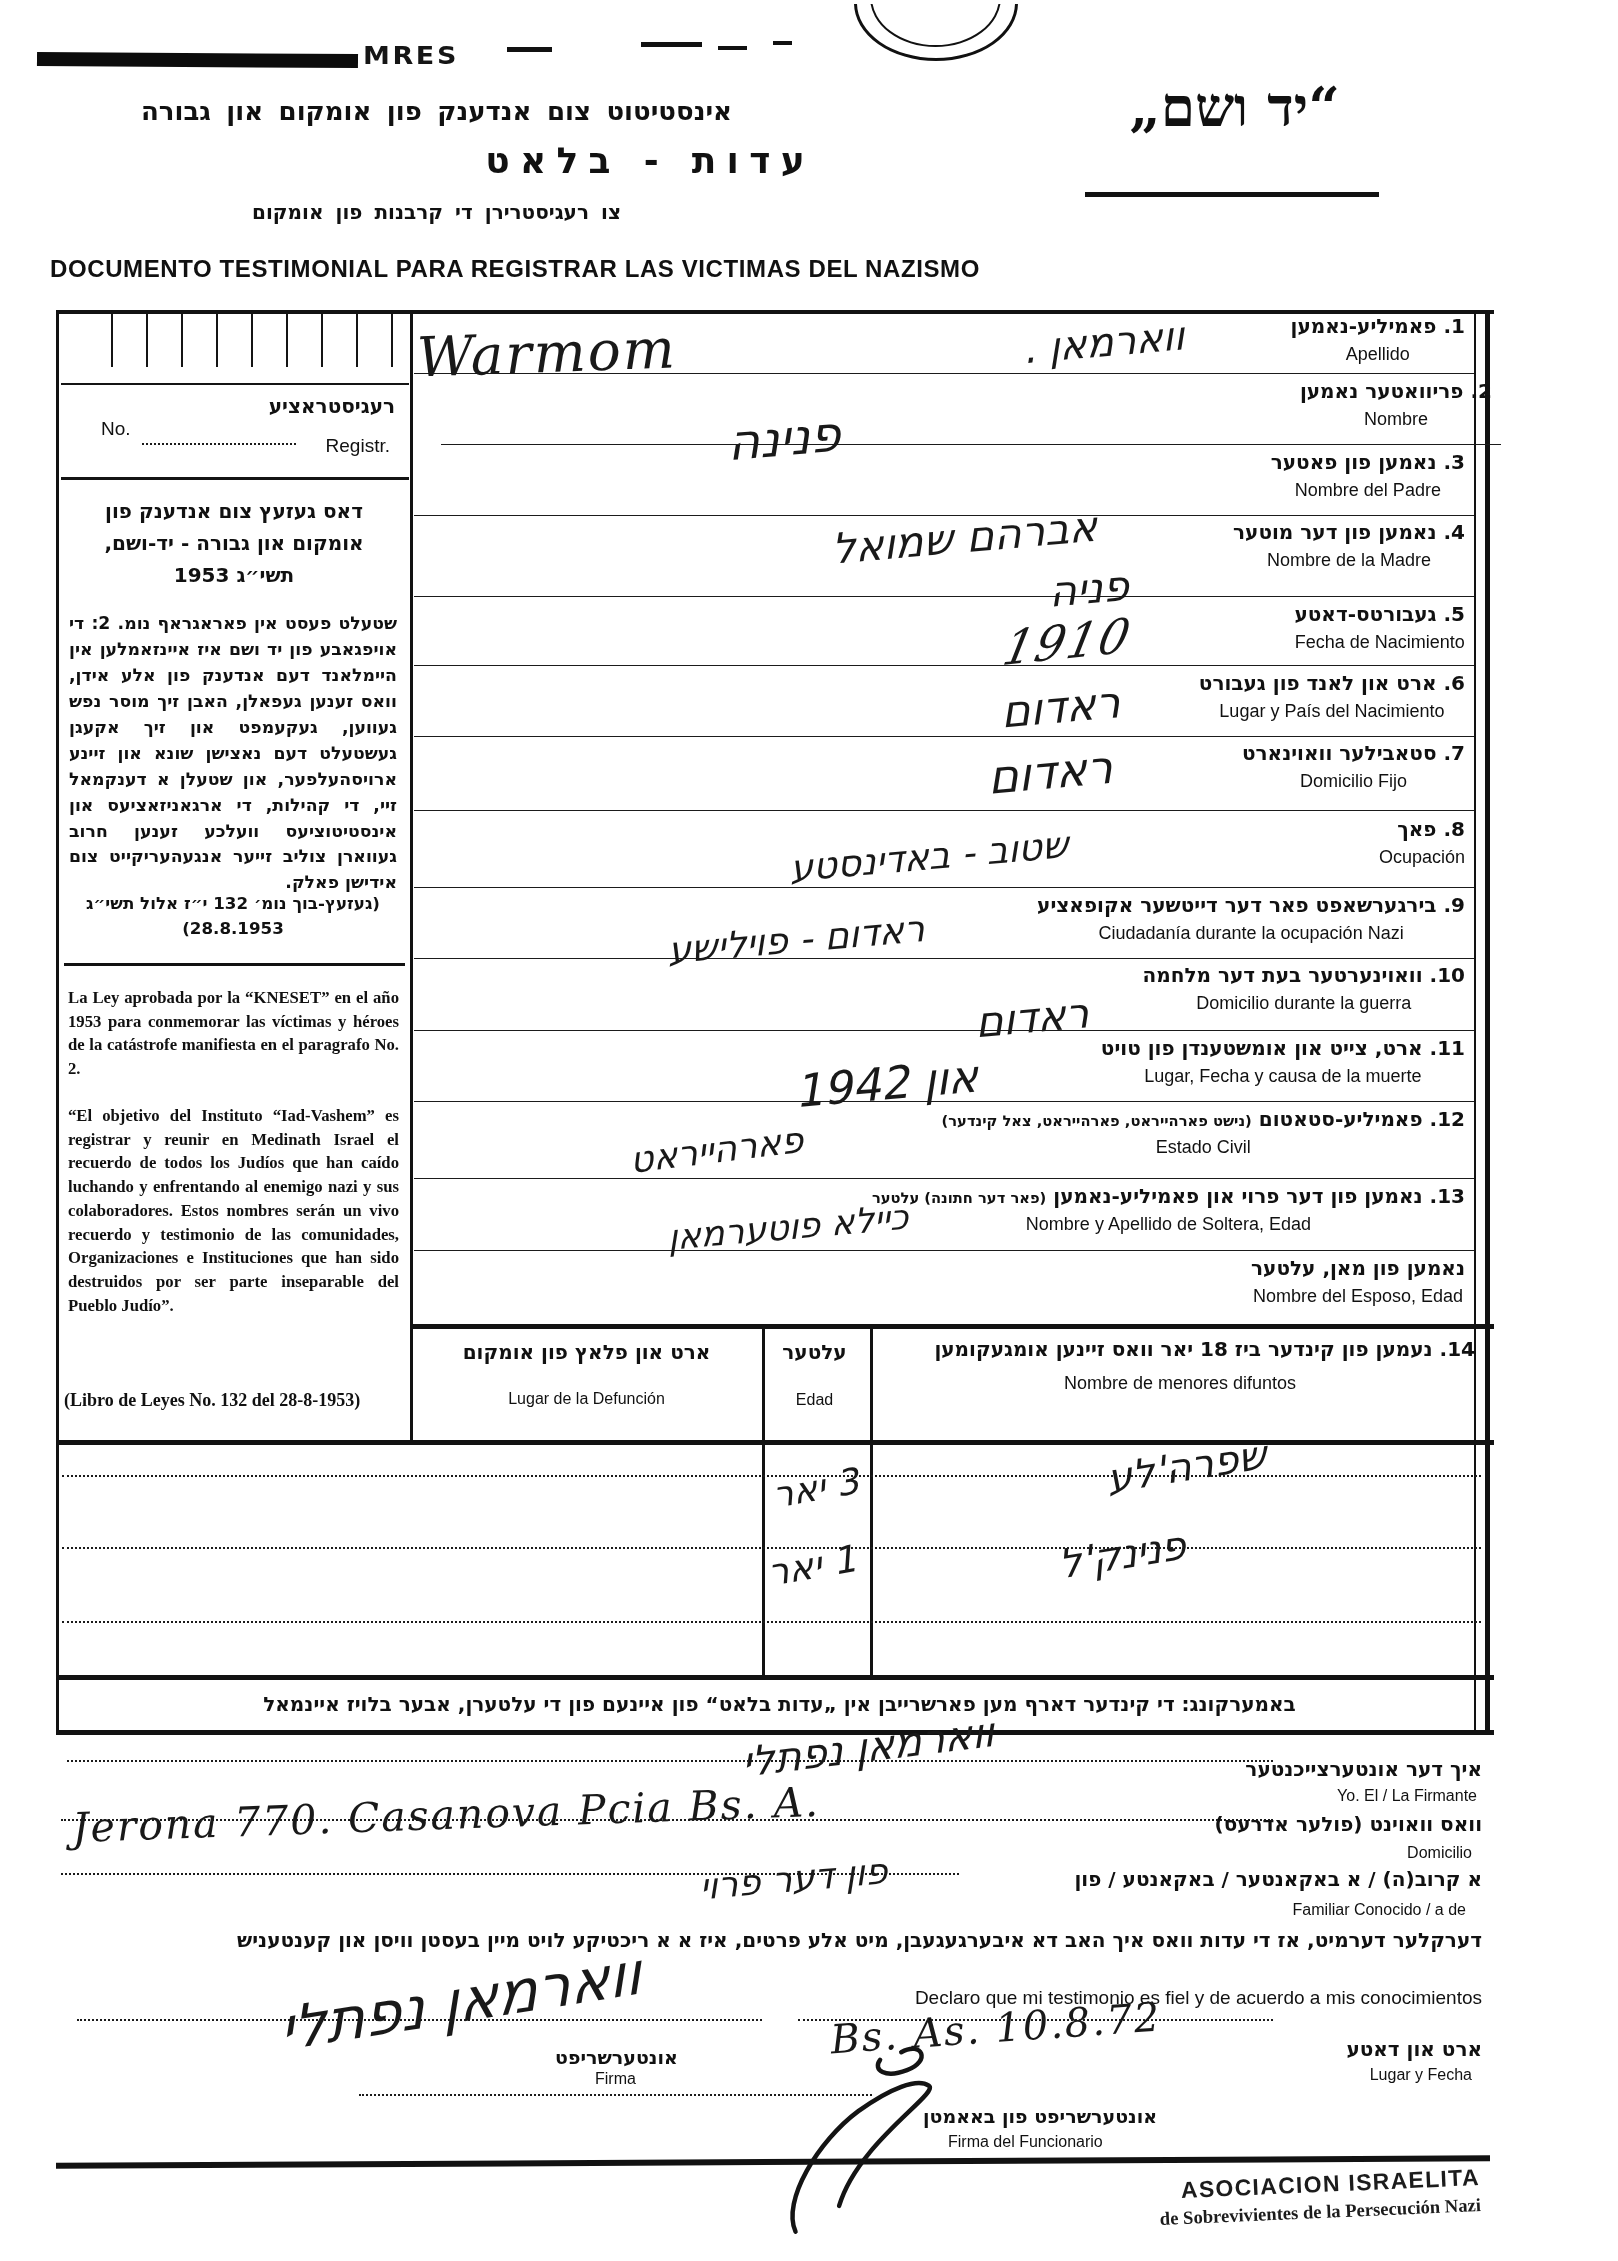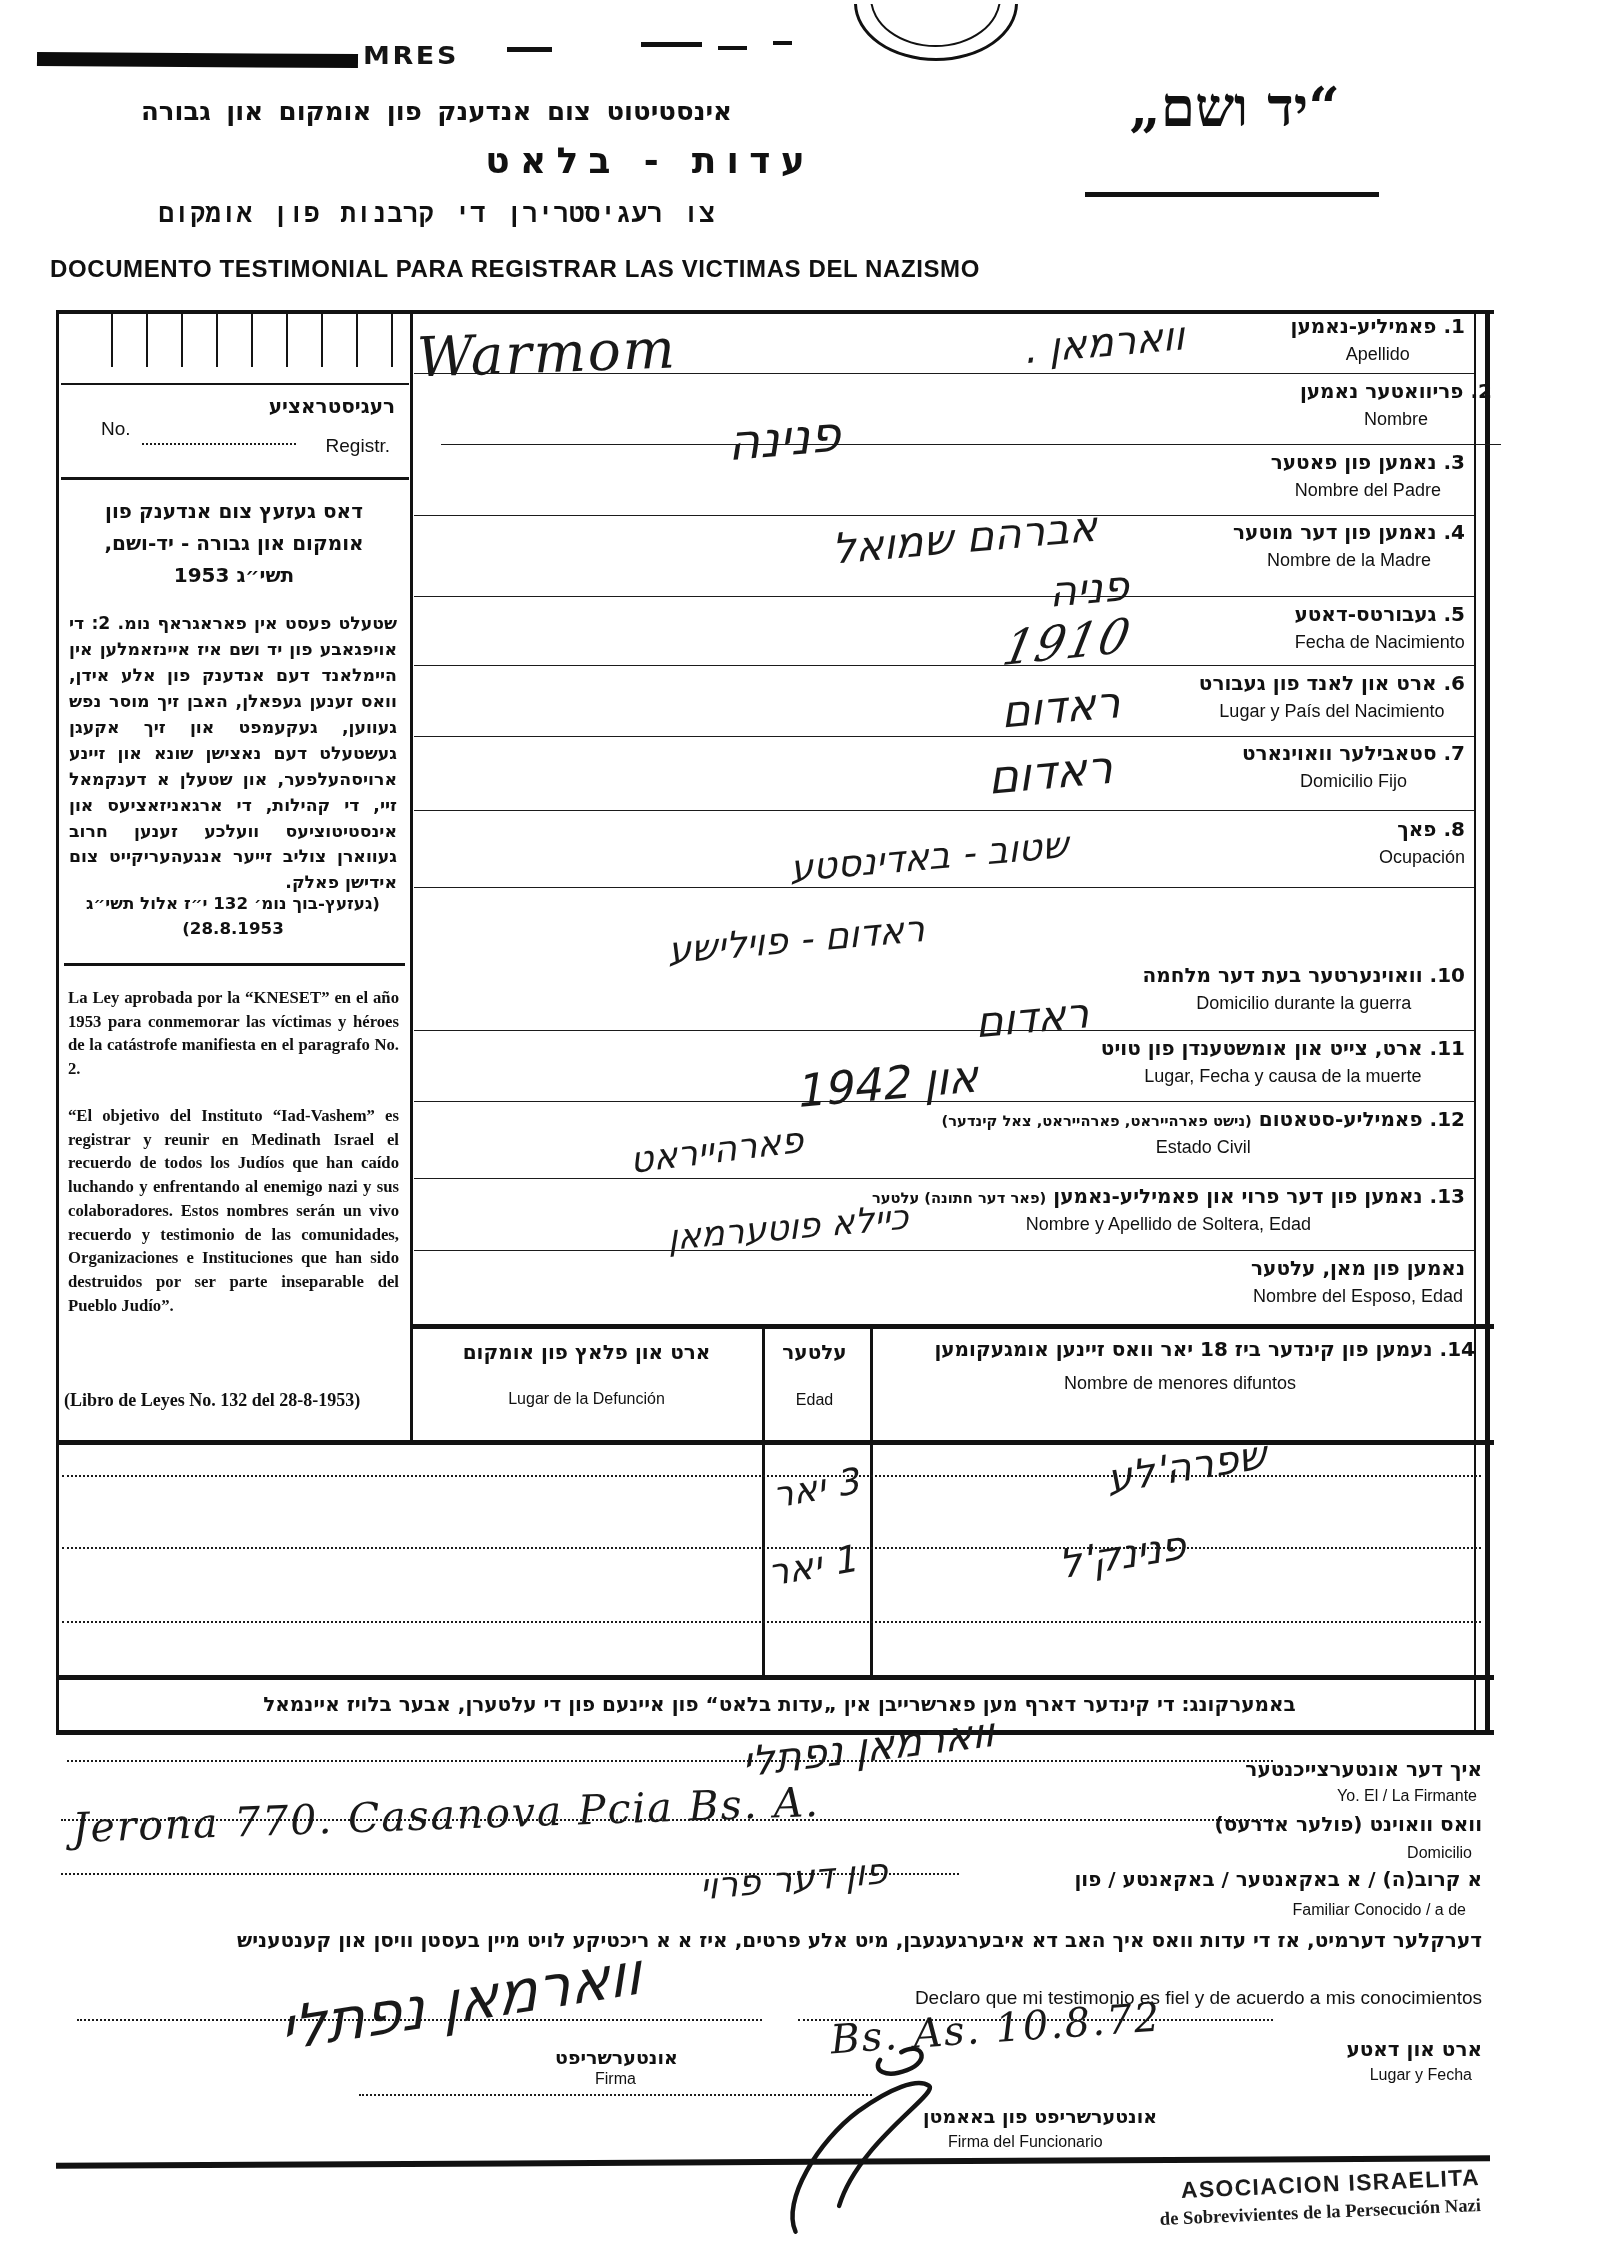--- a/index.html
+++ b/index.html
@@ -42,21 +42,21 @@
   <div class="abs" style="left:853px;top:3.8px;width:167px;height:69px;overflow:hidden;">
     <div style="position:absolute;left:1.3px;top:-59px;width:158px;height:110px;border:3.2px solid #111;border-radius:50%;"></div>
     <div style="position:absolute;left:16.7px;top:-56px;width:127px;height:95px;border:2.6px solid #111;border-radius:50%;"></div>
   </div>
 
   <div class="abs rtl b" style="left:1084px;top:74px;width:301px;text-align:center;font-size:55px;font-family:'DejaVu Serif',serif;">“יד ושם„</div>
   <div class="hline" style="left:1085px;top:192px;width:294px;height:4.5px;"></div>
 
   <div class="abs rtl b" style="left:58px;top:96px;width:757px;text-align:center;font-size:26px;word-spacing:6.4px;">אינסטיטוט צום אנדענק פון אומקום און גבורה</div>
   <div class="abs rtl b" style="left:58px;top:140px;width:757px;text-align:right;font-size:36px;letter-spacing:10.3px;">עדות - בלאט</div>
-  <div class="abs rtl b" style="left:58px;top:200px;width:757px;text-align:center;font-size:26px;word-spacing:5.1px;font-family:Liberation Mono, monospace;">צו רעגיסטרירן די קרבנות פון אומקום</div>
+  <div class="abs rtl b" style="left:58px;top:200px;width:757px;text-align:center;font-size:20px;word-spacing:5.1px;">צו רעגיסטרירן די קרבנות פון אומקום</div>
 
   <div class="abs b" style="left:50px;top:255px;font-size:24px;font-family:'Liberation Sans',sans-serif;letter-spacing:0.6px;white-space:nowrap;">DOCUMENTO TESTIMONIAL PARA REGISTRAR LAS VICTIMAS DEL NAZISMO</div>
 
   <div class="hline" style="left:56px;top:310px;width:1438px;height:3.8px;"></div>
   <div class="vline" style="left:56px;top:310px;width:3.2px;height:1425px;"></div>
   <div class="vline" style="left:1474px;top:310px;width:1.9px;height:1425px;"></div>
   <div class="vline" style="left:1485px;top:310px;width:4.5px;height:1425px;"></div>
   <div class="vline" style="left:410px;top:310px;width:2.6px;height:1134px;"></div>
 
   <div class="abs" style="left:61px;top:314px;width:348px;height:69px;border-bottom:2.6px solid #141414;">
@@ -123,20 +123,26 @@
   <div class="frow" style="top:737px;height:73px;">
     <div class="flabel">
         <div class="fl1"><span>7.</span> <span>סטאבילער וואוינארט</span></div>
     <div class="fl2">Domicilio Fijo</div>
       </div>
   </div>
   <div class="frow" style="top:813px;height:74px;">
     <div class="flabel">
         <div class="fl1"><span>8.</span> <span>פאך</span></div>
     <div class="fl2">Ocupación</div>
+      </div>
+  </div>
+  <div class="frow" style="top:889px;height:69px;">
+    <div class="flabel">
+        <div class="fl1"><span>9.</span> <span>בירגערשאפט פאר דער דייטשער אקופאציע</span></div>
+    <div class="fl2">Ciudadanía durante la ocupación Nazi</div>
       </div>
   </div>
   <div class="frow" style="top:959px;height:71px;">
     <div class="flabel">
         <div class="fl1"><span>10.</span> <span>וואוינערטער בעת דער מלחמה</span></div>
     <div class="fl2">Domicilio durante la guerra</div>
       </div>
   </div>
   <div class="frow" style="top:1032px;height:69px;">
     <div class="flabel">

